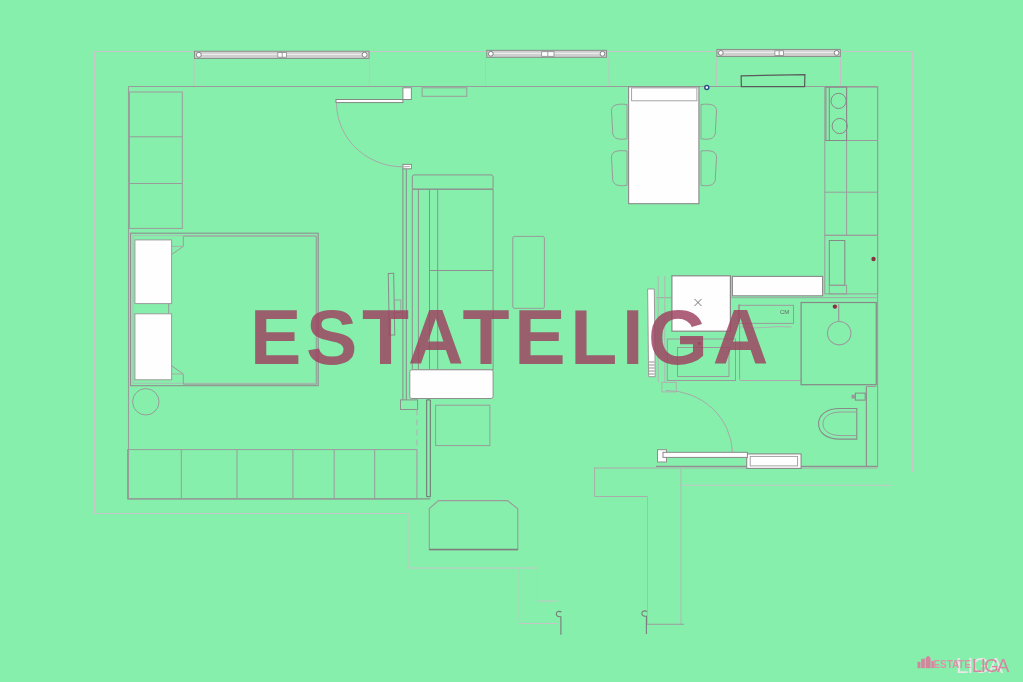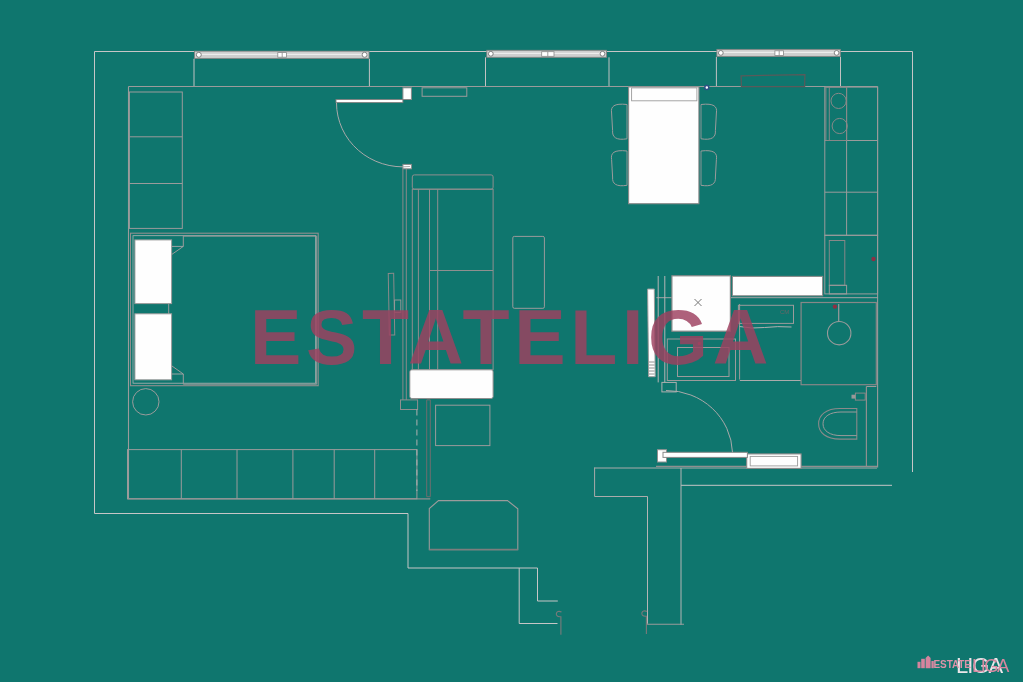--- a/index.html
+++ b/index.html
@@ -1,16 +1,16 @@
 <!DOCTYPE html>
 <html><head>
 <meta charset="utf-8">
 <style>
 html,body{margin:0;padding:0;background:#ffffff;}
-#stage{position:relative;width:1023px;height:682px;background:#0f766e;overflow:hidden;font-family:"Liberation Sans",sans-serif;}
+#stage{position:relative;width:1023px;height:682px;background:#86efac;overflow:hidden;font-family:"Liberation Sans",sans-serif;}
 svg{position:absolute;left:0;top:0;}
 </style>
 </head>
 <body>
 <div id="stage">
 <svg width="1023" height="682" viewBox="0 0 1023 682" fill="none">
 
 <rect x="128.5" y="86.5" width="274.5" height="412.3" fill="none"></rect>
 
 <rect x="406.3" y="86.5" width="250" height="381" fill="none"></rect>

